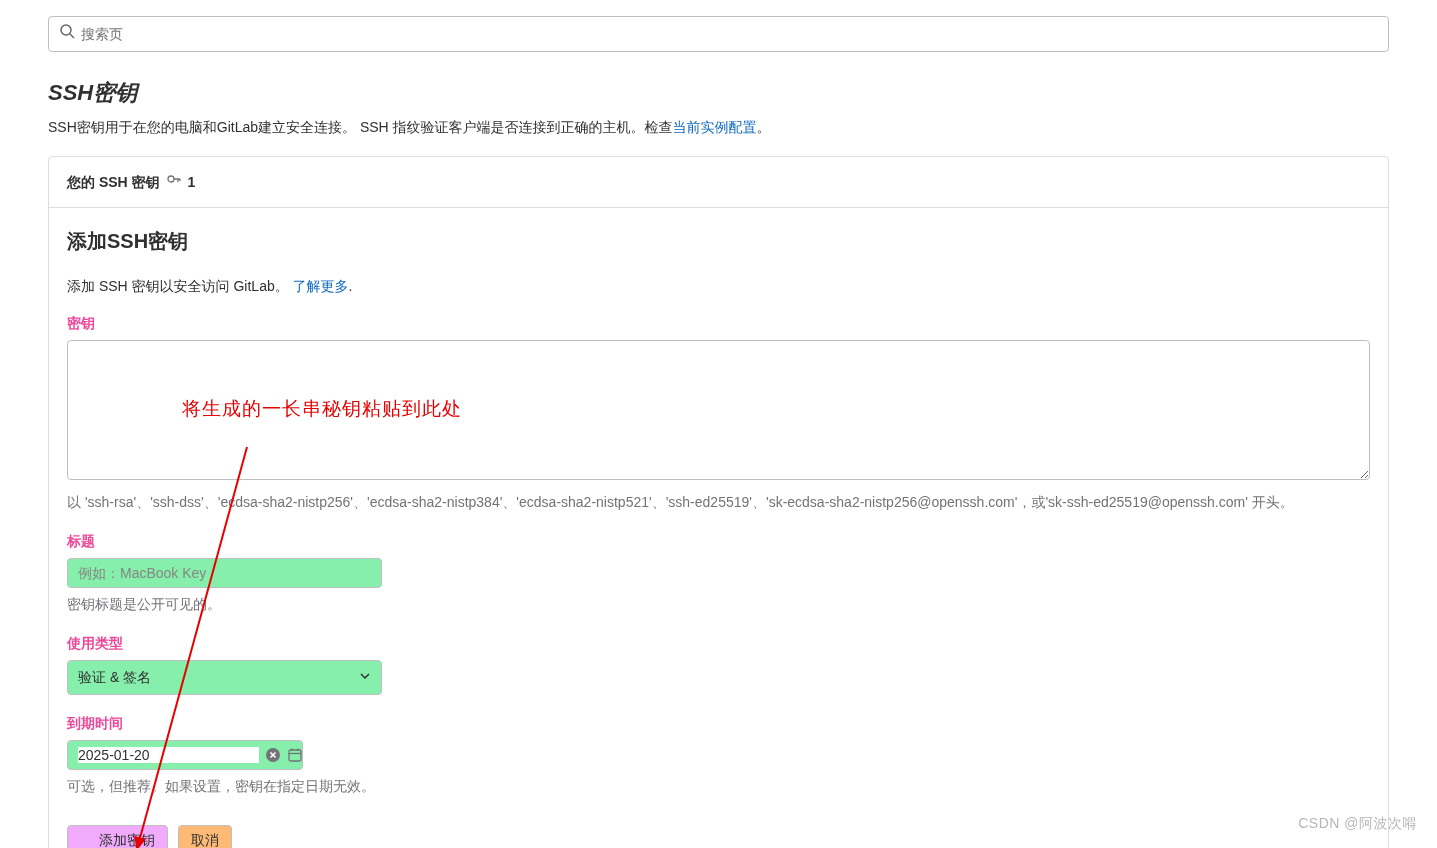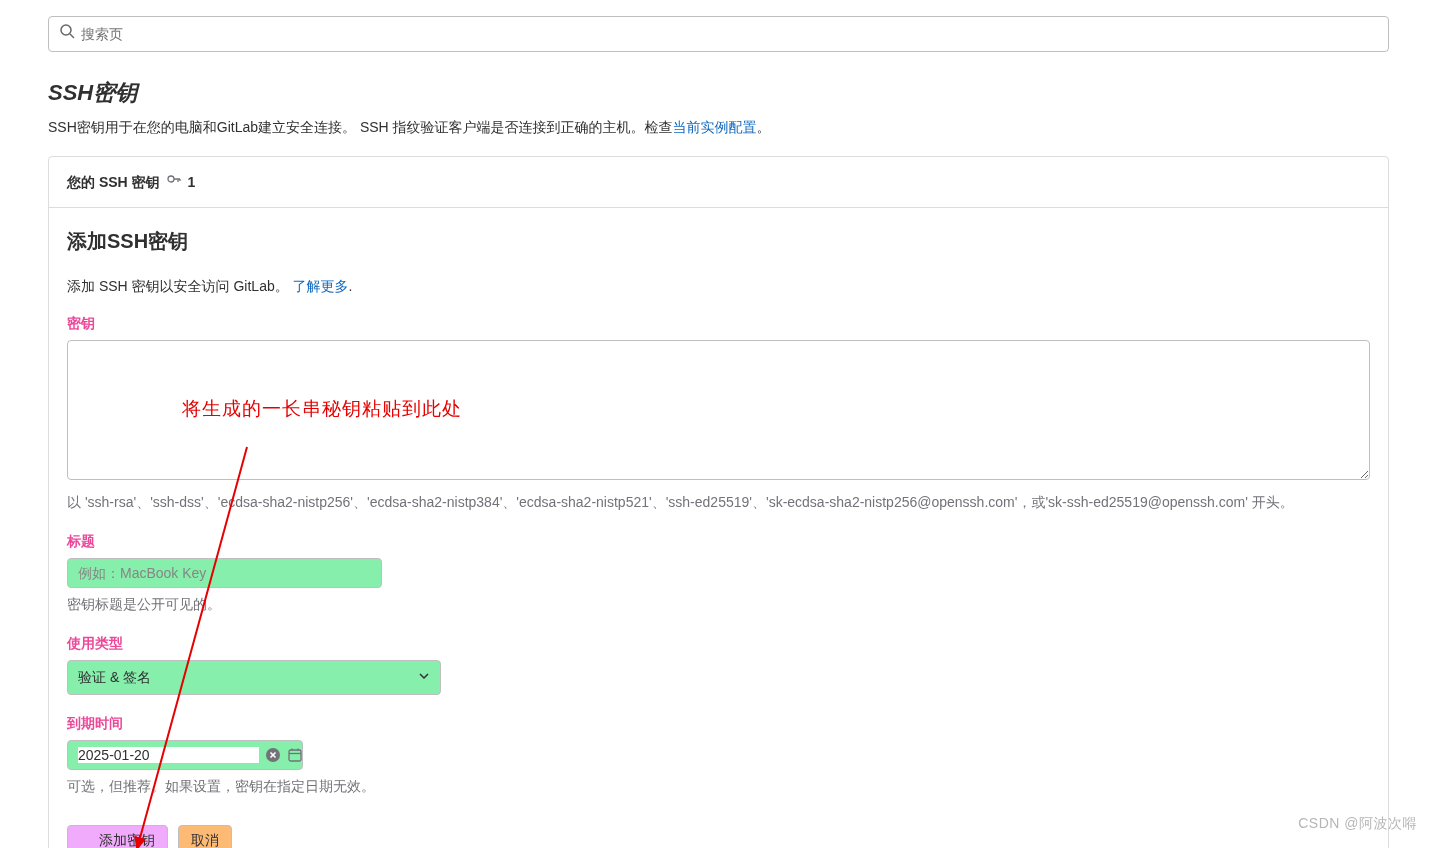--- a/index.html
+++ b/index.html
@@ -94,21 +94,21 @@
       border: 1px solid #bfbfbf;
       border-radius: 4px;
       padding: 6px 10px;
       font-size: 14px;
       font-family: inherit;
       background: #86efac;
     }
     input[type="text"].ctrl { width: 315px; }
     input[type="text"].ctrl::placeholder { color: #868686; }
     .select-ctrl {
-      width: 374px;
+      width: 315px;
       display: flex;
       align-items: center;
       justify-content: space-between;
       cursor: pointer;
       gap: 41px;
     }
     .date-ctrl {
       width: 236px;
       display: flex;
       align-items: center;

